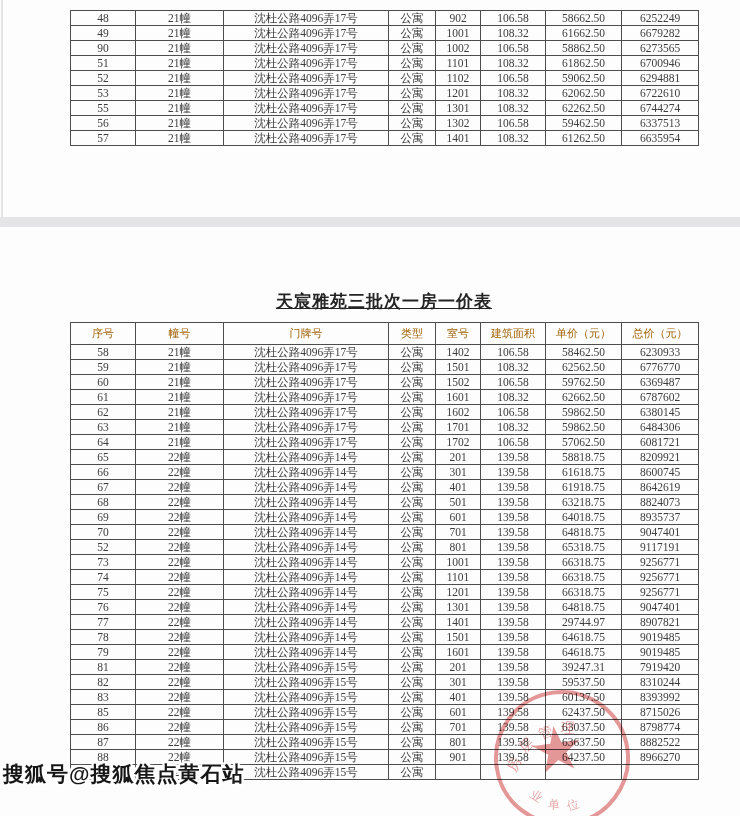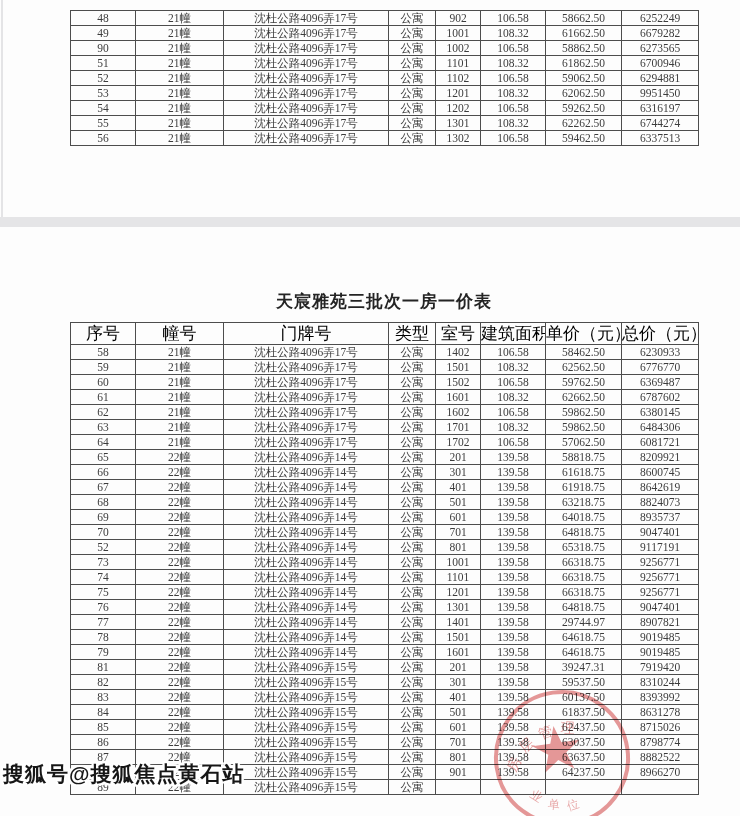--- a/index.html
+++ b/index.html
@@ -7,34 +7,35 @@
     width:740px;height:816px;position:relative;overflow:hidden;
     background:#fdfdfd;
     font-family:"Liberation Serif","DejaVu Serif",serif;
   }
   .scan-edge{position:absolute;left:1px;top:0;width:2px;height:217px;background:#d9d9db;opacity:.7;}
   .page-divider{position:absolute;left:0;top:217px;width:740px;height:10px;background:#e5e5e7;}
   .doc-title{
     position:absolute;left:70px;top:290px;width:628px;
     text-align:center;font-size:17px;font-weight:bold;color:#242424;
     letter-spacing:1px;
+    text-decoration:underline;
   }
   table.price{
     position:absolute;border-collapse:collapse;table-layout:fixed;width:628px;
     background:transparent;
   }
   #table1{left:70px;top:1px;margin-top:9px;}
   #table2{left:70px;top:322px;}
   table.price td, table.price th{
     border:1px solid #4d4d4d;padding:0;margin:0;
     text-align:center;vertical-align:middle;
     font-size:11.5px;color:#3c3c3c;font-weight:normal;
     height:14px;line-height:14px;white-space:nowrap;overflow:hidden;
   }
-  #table2 thead th{height:21px;line-height:21px;font-size:17px;color:#000000;}
+  #table2 thead th{height:21px;line-height:21px;font-size:11px;color:#a16207;}
   col.c0{width:65px;} col.c1{width:88px;} col.c2{width:165px;} col.c3{width:47px;}
   col.c4{width:45px;} col.c5{width:65px;} col.c6{width:76px;} col.c7{width:77px;}
   .watermark{
     position:absolute;left:3px;top:760px;z-index:6;
     font-family:"Liberation Sans","DejaVu Sans",sans-serif;
     font-size:21px;font-weight:bold;color:#161616;letter-spacing:1px;
     text-shadow:-2px -2px 0 #fff,2px -2px 0 #fff,-2px 2px 0 #fff,2px 2px 0 #fff,
                 0 -2px 0 #fff,0 2px 0 #fff,-2px 0 0 #fff,2px 0 0 #fff,0 0 4px #fff;
     white-space:nowrap;
   }
@@ -111,51 +112,51 @@
         <td>6294881</td>
       </tr>
       <tr>
         <td>53</td>
         <td>21幢</td>
         <td>沈杜公路4096弄17号</td>
         <td>公寓</td>
         <td>1201</td>
         <td>108.32</td>
         <td>62062.50</td>
-        <td>9951450</td>
-      </tr>
-      <tr>
-        <td>54</td>
-        <td>21幢</td>
-        <td>沈杜公路4096弄17号</td>
-        <td>公寓</td>
-        <td>1202</td>
-        <td>106.58</td>
-        <td>59262.50</td>
-        <td>6316197</td>
+        <td>6722610</td>
       </tr>
       <tr>
         <td>55</td>
         <td>21幢</td>
         <td>沈杜公路4096弄17号</td>
         <td>公寓</td>
         <td>1301</td>
         <td>108.32</td>
         <td>62262.50</td>
         <td>6744274</td>
       </tr>
       <tr>
         <td>56</td>
         <td>21幢</td>
         <td>沈杜公路4096弄17号</td>
         <td>公寓</td>
         <td>1302</td>
         <td>106.58</td>
         <td>59462.50</td>
         <td>6337513</td>
+      </tr>
+      <tr>
+        <td>57</td>
+        <td>21幢</td>
+        <td>沈杜公路4096弄17号</td>
+        <td>公寓</td>
+        <td>1401</td>
+        <td>108.32</td>
+        <td>61262.50</td>
+        <td>6635954</td>
       </tr>
     </tbody>
 </table>
 
 <div class="page-divider"></div>
 
 <div class="doc-title">天宸雅苑三批次一房一价表</div>
 
 <table class="price" id="table2">
   <colgroup>
@@ -415,30 +416,20 @@
         <td>83</td>
         <td>22幢</td>
         <td>沈杜公路4096弄15号</td>
         <td>公寓</td>
         <td>401</td>
         <td>139.58</td>
         <td>60137.50</td>
         <td>8393992</td>
       </tr>
       <tr>
-        <td>84</td>
-        <td>22幢</td>
-        <td>沈杜公路4096弄15号</td>
-        <td>公寓</td>
-        <td>501</td>
-        <td>139.58</td>
-        <td>61837.50</td>
-        <td>8631278</td>
-      </tr>
-      <tr>
         <td>85</td>
         <td>22幢</td>
         <td>沈杜公路4096弄15号</td>
         <td>公寓</td>
         <td>601</td>
         <td>139.58</td>
         <td>62437.50</td>
         <td>8715026</td>
       </tr>
       <tr>

